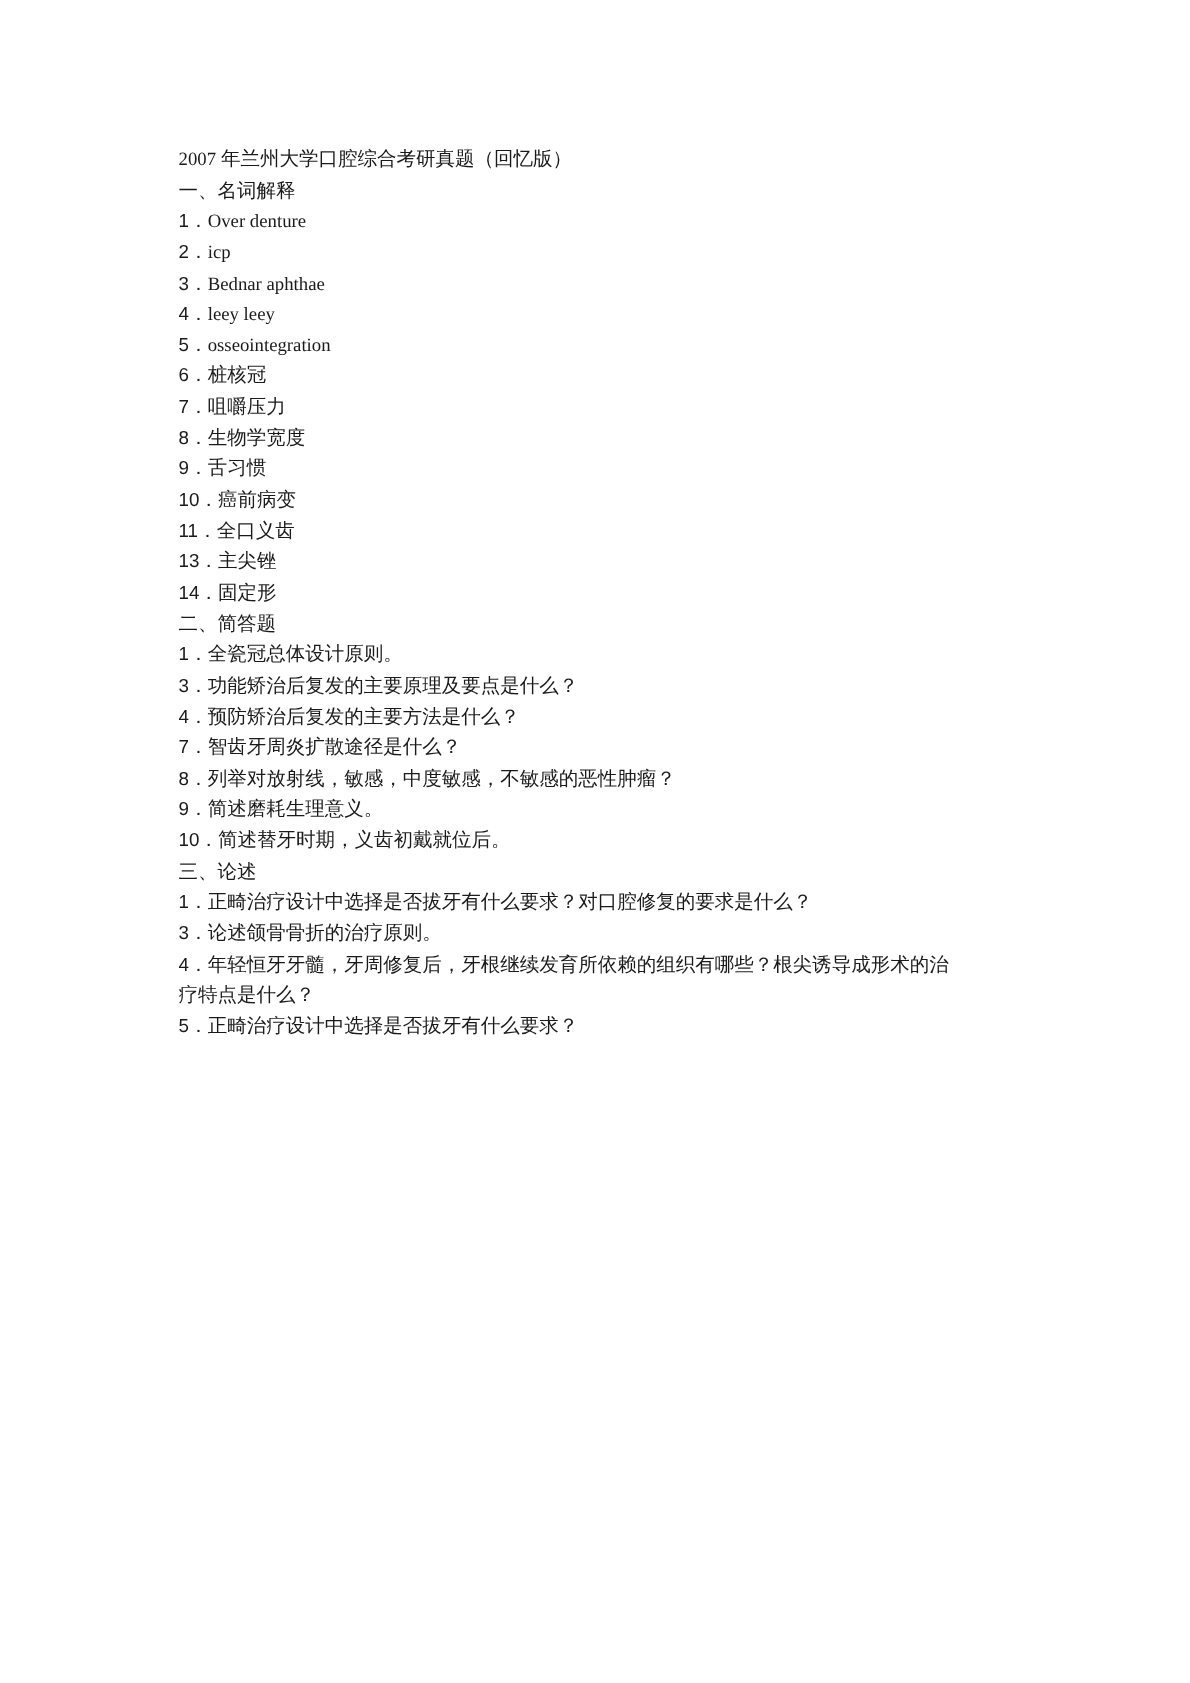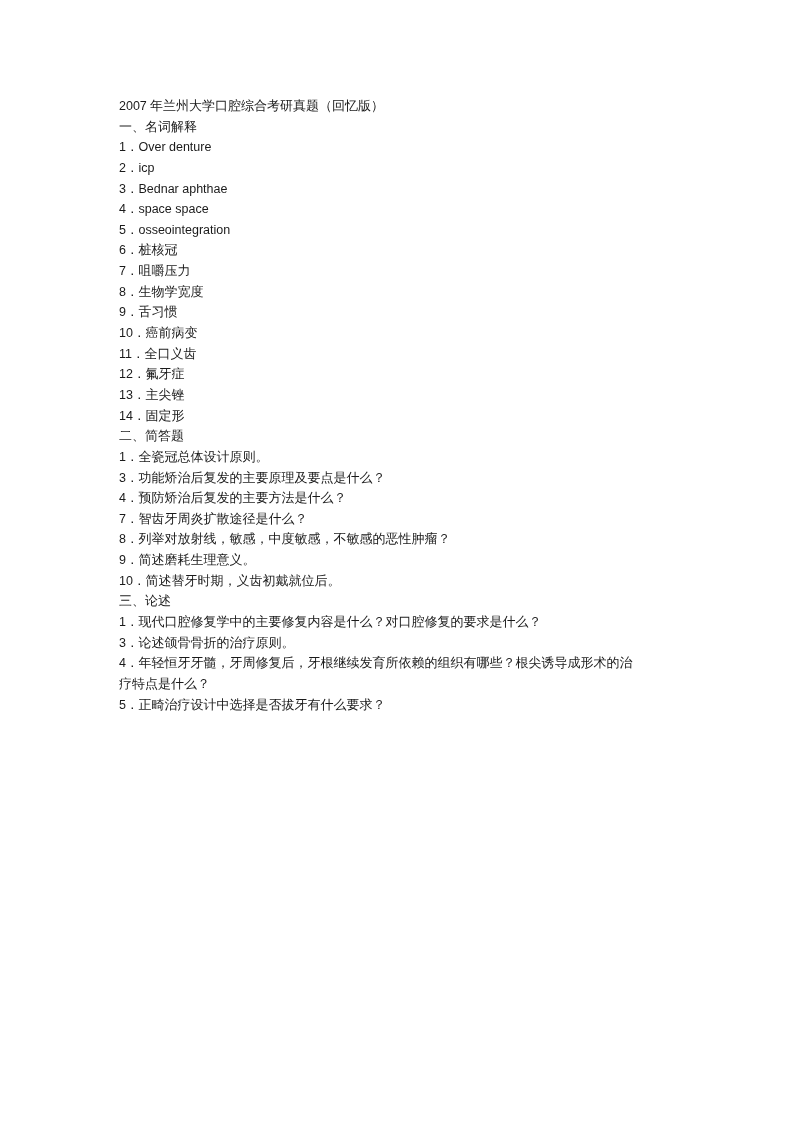--- a/index.html
+++ b/index.html
@@ -25,58 +25,57 @@
       font-size: 13px;
       line-height: 20.65px;
       height: 20.65px;
       white-space: nowrap;
     }
     .num {
       font-family: "Liberation Sans", "DejaVu Sans", sans-serif;
       font-size: 12.5px;
     }
     .en {
-      font-family: Liberation Sans, sans-serif;
+      font-family: Liberation Serif, serif;
       font-size: 12.5px;
     }
     .title .en { font-size: 12.5px; }
   </style>
 </head>
 <body>
 
 <div class="page">
   <div class="line title">
     <span class="en">2007</span>
     <span>年兰州大学口腔综合考研真题（回忆版）</span>
   </div>
 
   <div class="line">一、名词解释</div>
   <div class="line"><span class="num">1．</span><span class="en">Over denture</span></div>
   <div class="line"><span class="num">2．</span><span class="en">icp</span></div>
   <div class="line"><span class="num">3．</span><span class="en">Bednar aphthae</span></div>
-  <div class="line"><span class="num">4．</span><span class="en">space space</span></div>
+  <div class="line"><span class="num">4．</span><span class="en">leey leey</span></div>
   <div class="line"><span class="num">5．</span><span class="en">osseointegration</span></div>
   <div class="line"><span class="num">6．</span><span>桩核冠</span></div>
   <div class="line"><span class="num">7．</span><span>咀嚼压力</span></div>
   <div class="line"><span class="num">8．</span><span>生物学宽度</span></div>
   <div class="line"><span class="num">9．</span><span>舌习惯</span></div>
   <div class="line"><span class="num">10．</span><span>癌前病变</span></div>
   <div class="line"><span class="num">11．</span><span>全口义齿</span></div>
-  <div class="line"><span class="num">12．</span><span>氟牙症</span></div>
   <div class="line"><span class="num">13．</span><span>主尖锉</span></div>
   <div class="line"><span class="num">14．</span><span>固定形</span></div>
 
   <div class="line">二、简答题</div>
   <div class="line"><span class="num">1．</span><span>全瓷冠总体设计原则。</span></div>
   <div class="line"><span class="num">3．</span><span>功能矫治后复发的主要原理及要点是什么？</span></div>
   <div class="line"><span class="num">4．</span><span>预防矫治后复发的主要方法是什么？</span></div>
   <div class="line"><span class="num">7．</span><span>智齿牙周炎扩散途径是什么？</span></div>
   <div class="line"><span class="num">8．</span><span>列举对放射线，敏感，中度敏感，不敏感的恶性肿瘤？</span></div>
   <div class="line"><span class="num">9．</span><span>简述磨耗生理意义。</span></div>
   <div class="line"><span class="num">10．</span><span>简述替牙时期，义齿初戴就位后。</span></div>
 
   <div class="line">三、论述</div>
-  <div class="line"><span class="num">1．</span><span>现代口腔修复学中的主要修复内容是什么？对口腔修复的要求是什么？</span></div>
+  <div class="line"><span class="num">1．</span><span>正畸治疗设计中选择是否拔牙有什么要求？对口腔修复的要求是什么？</span></div>
   <div class="line"><span class="num">3．</span><span>论述颌骨骨折的治疗原则。</span></div>
   <div class="line"><span class="num">4．</span><span>年轻恒牙牙髓，牙周修复后，牙根继续发育所依赖的组织有哪些？根尖诱导成形术的治</span></div>
   <div class="line">疗特点是什么？</div>
   <div class="line"><span class="num">5．</span><span>正畸治疗设计中选择是否拔牙有什么要求？</span></div>
 </div>
 
 </body></html>

